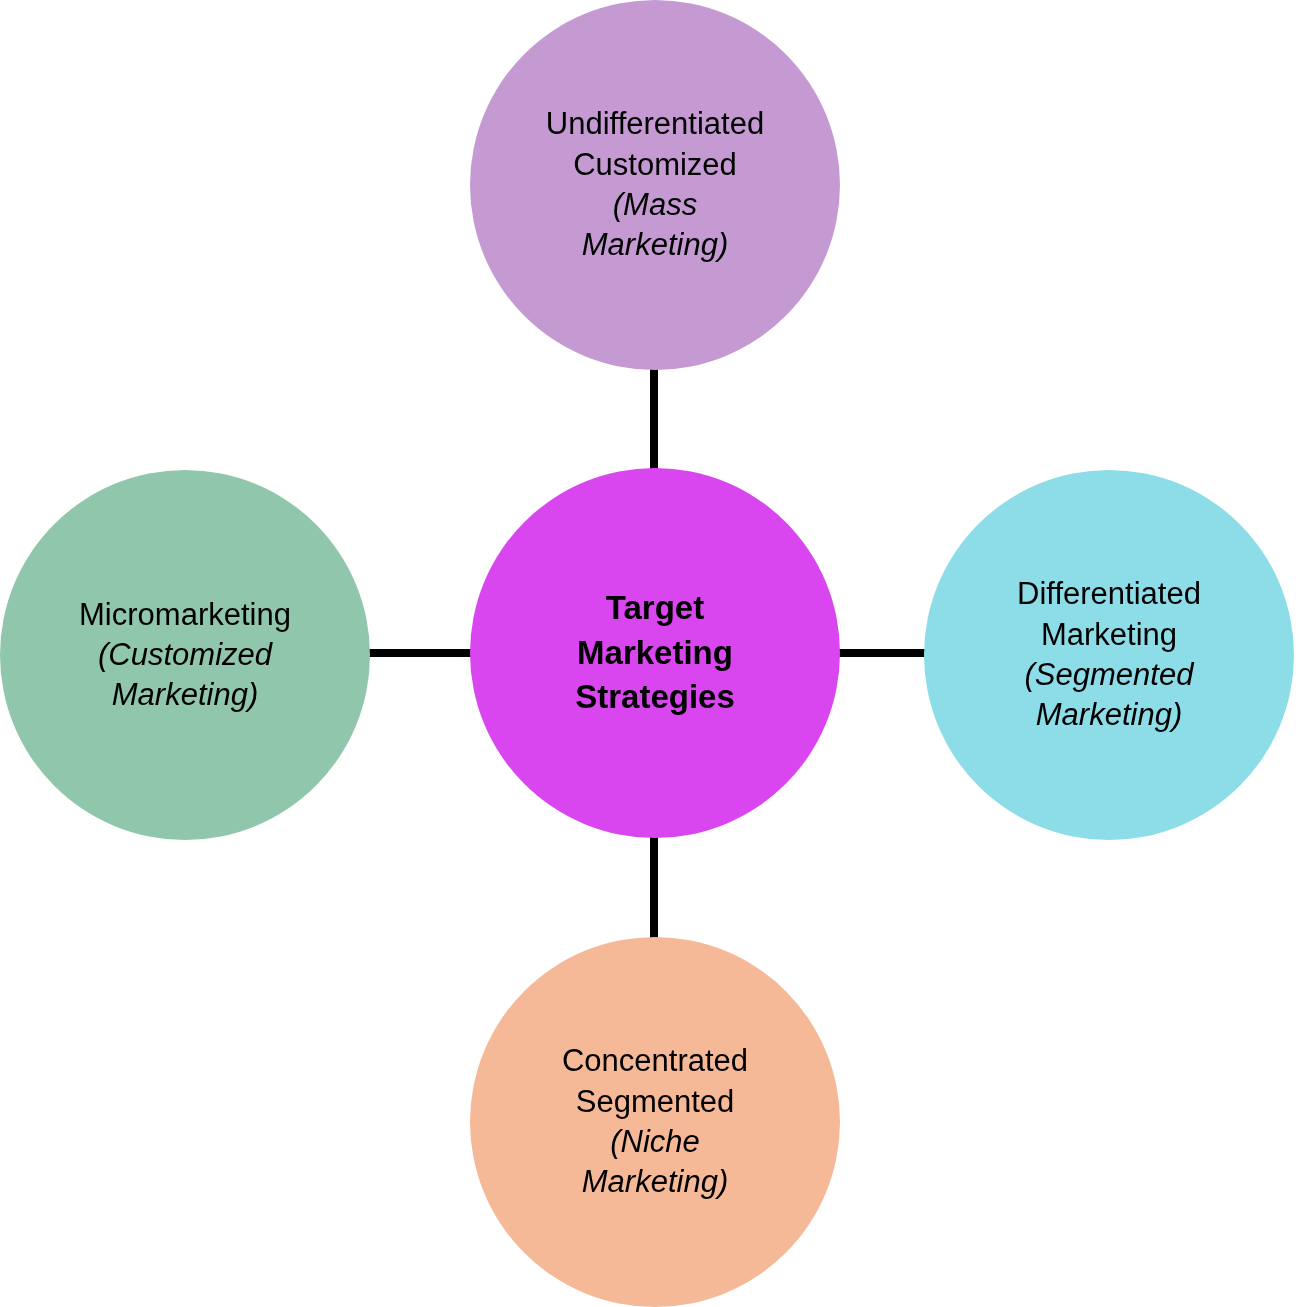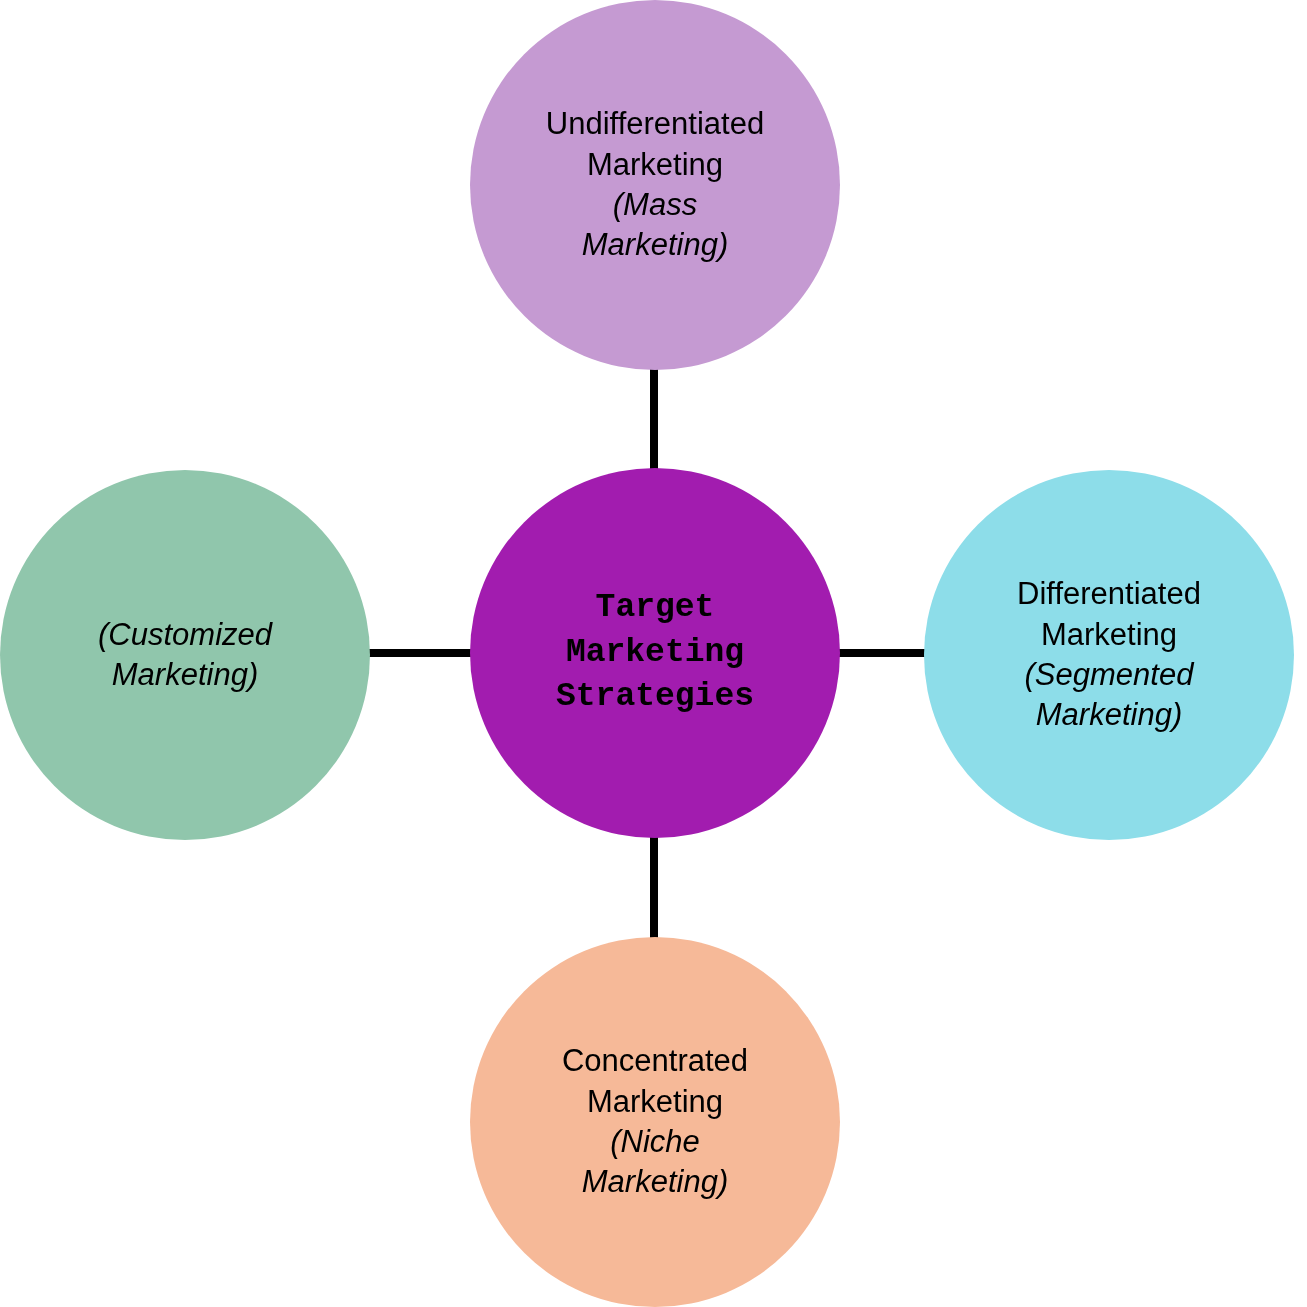--- a/index.html
+++ b/index.html
@@ -68,43 +68,44 @@
 
 <div class="diagram">
 
   <div class="connector vertical" id="connector-top" style="background: rgb(0, 0, 0);"></div>
   <div class="connector vertical" id="connector-bottom" style="background: rgb(0, 0, 0);"></div>
   <div class="connector horizontal" id="connector-left" style="background: rgb(0, 0, 0);"></div>
   <div class="connector horizontal" id="connector-right" style="background: rgb(0, 0, 0);"></div>
 
   <div class="node" id="node-top" style="background: rgb(197, 154, 210);">
     <span class="name">Undifferentiated
-Marketing</span>
+Customized</span>
     <span class="alias">(Mass
 Marketing)</span>
   </div>
 
   <div class="node" id="node-left" style="background: rgb(144, 198, 172);">
+    <span class="name">Micromarketing</span>
     <span class="alias">(Customized
 Marketing)</span>
   </div>
 
-  <div class="node" id="node-center" style="background: #a21caf; font-family: Liberation Mono, monospace;">
+  <div class="node" id="node-center" style="background: #d946ef;">
     <span class="name">Target
 Marketing
 Strategies</span>
   </div>
 
   <div class="node" id="node-right" style="background: rgb(141, 221, 233);">
     <span class="name">Differentiated
 Marketing</span>
     <span class="alias">(Segmented
 Marketing)</span>
   </div>
 
   <div class="node" id="node-bottom" style="background: rgb(246, 185, 152);">
     <span class="name">Concentrated
-Marketing</span>
+Segmented</span>
     <span class="alias">(Niche
 Marketing)</span>
   </div>
 
 </div>
 
 </body></html>

